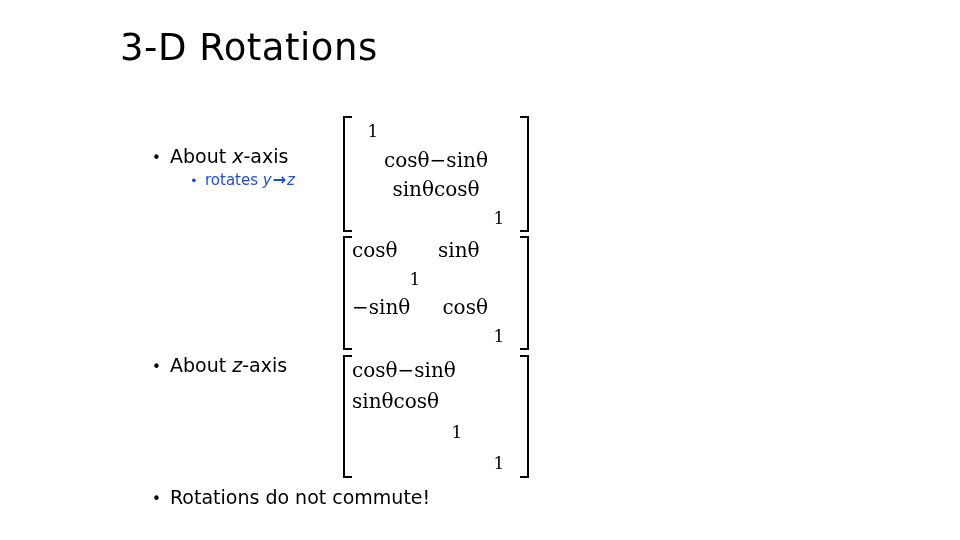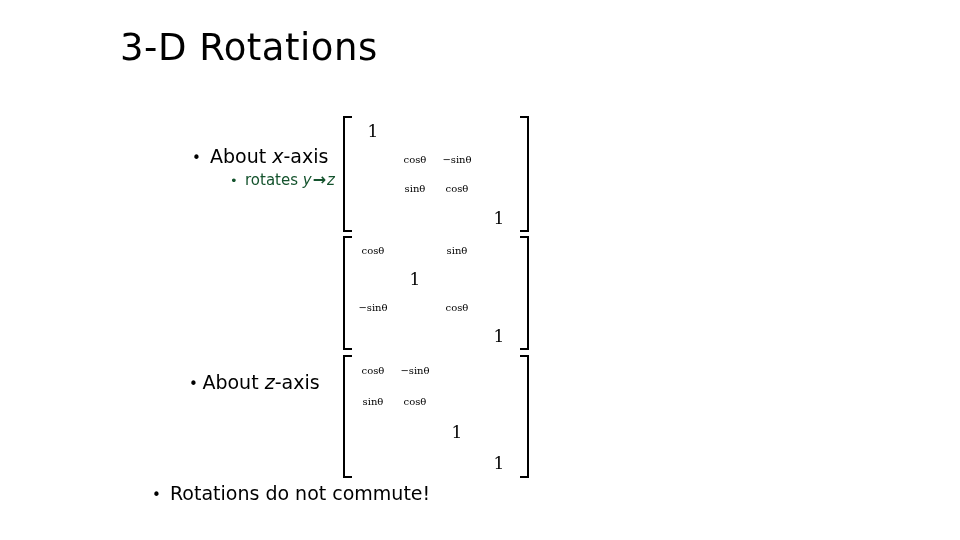--- a/index.html
+++ b/index.html
@@ -57,21 +57,21 @@
     font-size: 15px;
     vertical-align: baseline;
   }
 
   .bullet-l2 {
     font-family: "DejaVu Sans", sans-serif;
     font-size: 15px;
     line-height: 20px;
     white-space: nowrap;
     padding-left: 38px;
-    color: #14532d;
+    color: #1d4ed8;
   }
   .bullet-l2 .dot {
     display: inline-block;
     width: 15px;
     font-size: 13px;
   }
 
   .var {
     font-style: italic;
   }
@@ -82,21 +82,21 @@
     padding: 0 1px;
   }
 
   
   #final-bullet {
     position: absolute;
     left: 152px;
     top: 481px;
     font-family: "DejaVu Sans", sans-serif;
     font-size: 19px;
-    line-height: 24px;
+    line-height: 32px;
     white-space: nowrap;
   }
   #final-bullet .dot {
     display: inline-block;
     width: 18px;
     font-size: 15px;
   }
 
   
   .matrix {
@@ -135,33 +135,33 @@
   .mrow {
     display: flex;
     align-items: center;
     height: 25%;
   }
   .mcell {
     flex: 1 1 0;
     text-align: center;
     white-space: nowrap;
     font-family: "DejaVu Serif", serif;
-    font-size: 10px;
+    font-size: 20px;
   }
   .mcell.empty { visibility: hidden; }
   .one { font-size: 17px; }
 </style>
 </head>
 <body>
 
 <div id="slide">
 
   <div id="slide-title">3-D Rotations</div>
 
-  <div class="bullet-block" style="top:144px;margin-left:40px;">
+  <div class="bullet-block" style="top:144px;">
     <div class="bullet-l1">
       <span class="dot">•</span><span>About </span><span class="var">x</span><span>-axis</span>
     </div>
     <div class="bullet-l2">
       <span class="dot">•</span><span>rotates </span><span class="var">y</span><span class="arrow">→</span><span class="var">z</span>
     </div>
   </div>
 
   <div class="matrix" style="top:116px; height:116px;">
     <div class="bracket-l"></div>
@@ -219,21 +219,21 @@
       </div>
       <div class="mrow">
         <div class="mcell empty"></div>
         <div class="mcell empty"></div>
         <div class="mcell empty"></div>
         <div class="mcell one">1</div>
       </div>
     </div>
   </div>
 
-  <div class="bullet-block" style="top:370px;text-align:center;">
+  <div class="bullet-block" style="top:353px;">
     <div class="bullet-l1">
       <span class="dot">•</span><span>About </span><span class="var">z</span><span>-axis</span>
     </div>
   </div>
 
   <div class="matrix" style="top:355px; height:123px;">
     <div class="bracket-l"></div>
     <div class="bracket-r"></div>
     <div class="grid">
       <div class="mrow">

